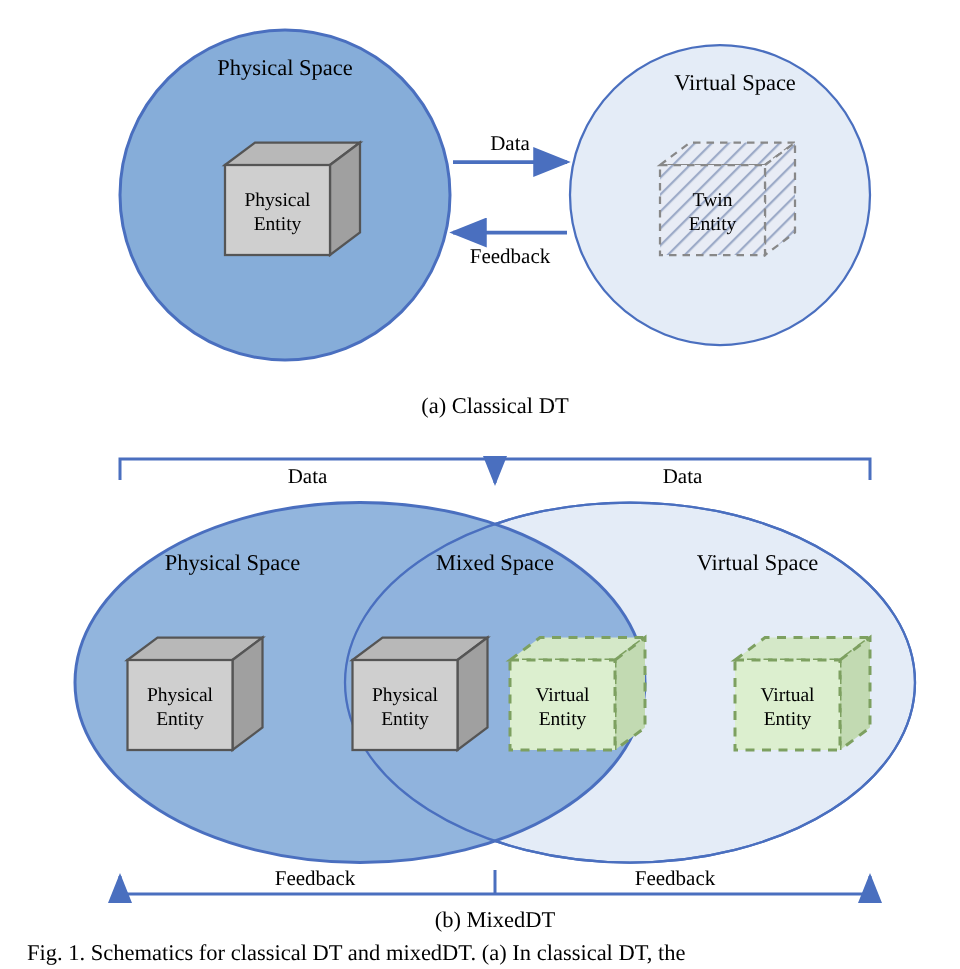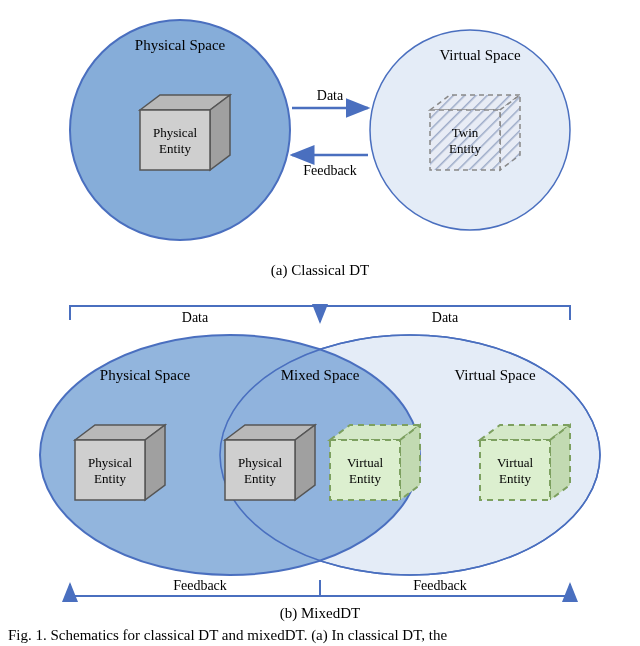--- a/index.html
+++ b/index.html
@@ -5,20 +5,21 @@
   body {
     margin: 0;
     padding: 0;
     font-family: Georgia, 'Times New Roman', serif;
     background: #fff;
     width: 640px;
   }
   .figure {
     width: 508px;
     position: relative;
+    margin-left: 10px;
   }
   svg { display: block; }
   .cube-label {
     font-size: 13px;
     font-family: Georgia, serif;
     text-anchor: middle;
   }
   .space-label {
     font-size: 15px;
     font-family: Georgia, serif;

